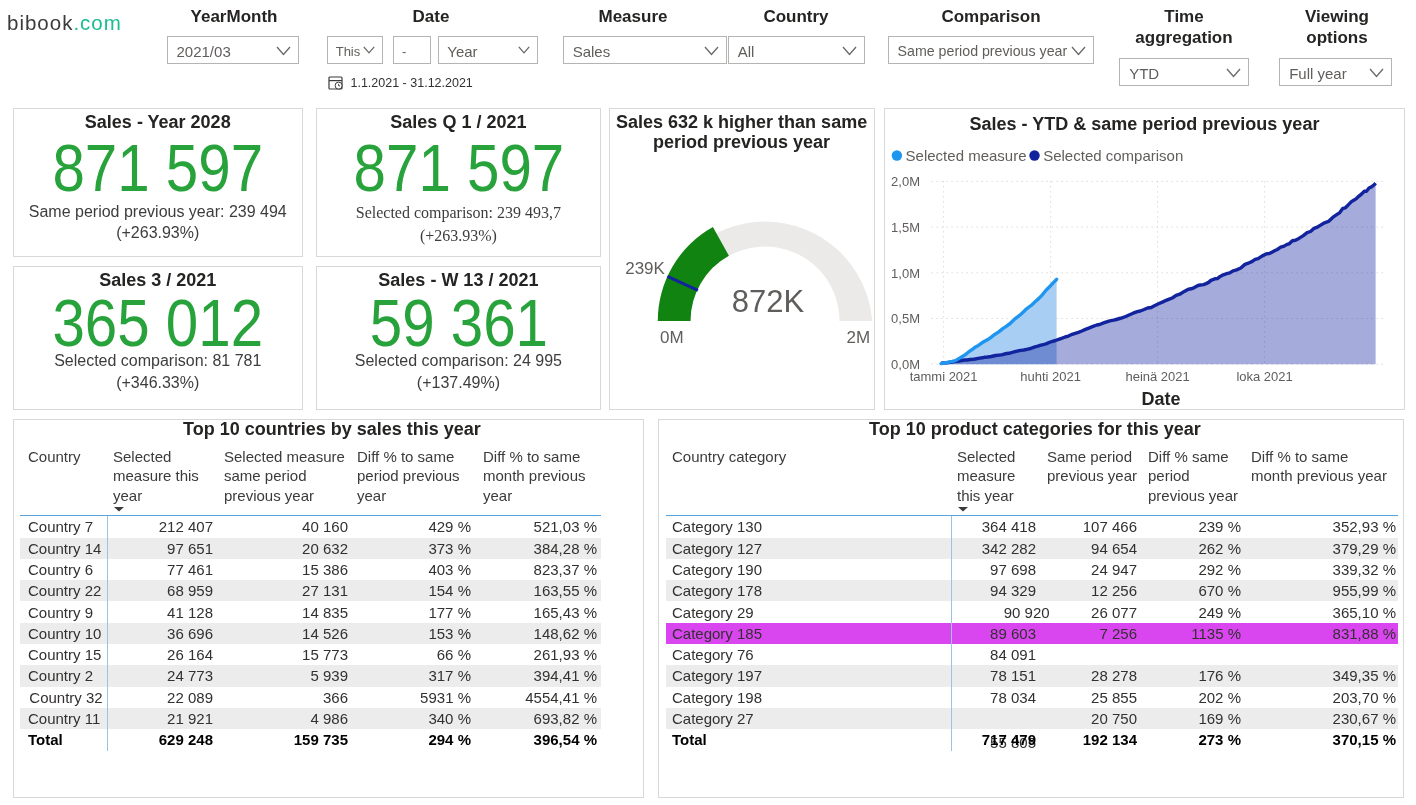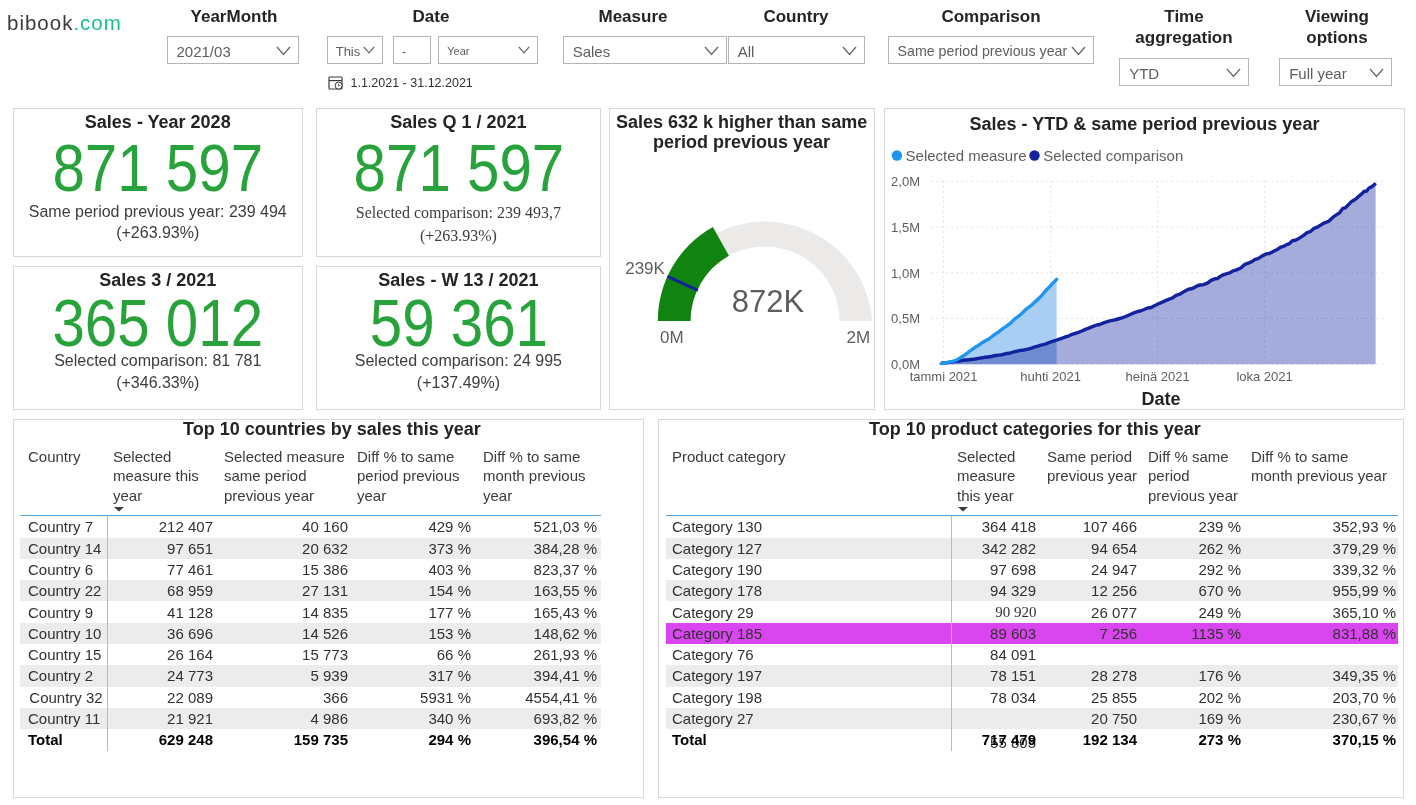--- a/index.html
+++ b/index.html
@@ -26,21 +26,21 @@
 <div class="ftitle" style="left:154px;top:6px;width:160px;">YearMonth</div>
 <div class="dd" style="left:166.5px;top:36px;width:132.5px;">2021/03<svg width="15" height="10" viewBox="0 0 15 10">
       <path d="M1 1 L7.5 8.5 L14 1" stroke="#6a6865" stroke-width="1.3" fill="none"></path>
     </svg></div>
 
 <div class="ftitle" style="left:351px;top:6px;width:160px;">Date</div>
 <div class="dd" style="left:326.7px;top:36px;width:56.5px;padding-left:8px;font-size:13px;">This<svg width="12" height="8" viewBox="0 0 15 10">
       <path d="M1 1 L7.5 8.5 L14 1" stroke="#6a6865" stroke-width="1.6" fill="none"></path>
     </svg></div>
 <div class="dd" style="left:393px;top:36px;width:38px;padding-left:8px;font-size:13px;">-</div>
-<div class="dd" style="left:438.3px;top:36px;width:99.4px;padding-left:8px;font-size:11px;">Year<svg width="12" height="8" viewBox="0 0 15 10">
+<div class="dd" style="left:438.3px;top:36px;width:99.4px;padding-left:8px;font-size:15px;">Year<svg width="12" height="8" viewBox="0 0 15 10">
       <path d="M1 1 L7.5 8.5 L14 1" stroke="#6a6865" stroke-width="1.6" fill="none"></path>
     </svg></div>
 <div class="abs" style="left:328px;top:74.5px;font-size:12.5px;color:#323130;line-height:16px;">
 <svg width="15" height="15" viewBox="0 0 15 15" style="vertical-align:-3px;">
       <rect x="1" y="2" width="13" height="12" rx="1" fill="none" stroke="#3b3b3b" stroke-width="1.2"></rect>
       <line x1="1" y1="5.6" x2="14" y2="5.6" stroke="#3b3b3b" stroke-width="1.2"></line>
       <circle cx="10.6" cy="10.6" r="3.5" fill="#fff" stroke="#3b3b3b" stroke-width="1"></circle>
       <path d="M10.6 8.8 L10.6 10.8 L12.2 10.8" stroke="#3b3b3b" stroke-width="0.9" fill="none"></path>
     </svg>
 <span style="margin-left:4px;">1.1.2021 - 31.12.2021</span></div>
@@ -229,21 +229,21 @@
 <div class="cell num" style="left:112.7px;width:80px;">629&nbsp;248</div>
 <div class="cell num" style="left:237.7px;width:90px;">159&nbsp;735</div>
 <div class="cell num" style="left:370.7px;width:80px;">294&nbsp;%</div>
 <div class="cell num" style="left:491.7px;width:85px;">396,54&nbsp;%</div>
 </div>
   <div class="abs" style="left:92.3px;top:96.3px;width:1px;height:234.8px;background:#9cc3e6;"></div>
 </div>
 
 <div class="panel" style="left:657.6px;top:419px;width:746.6px;height:379.3px;">
   <div class="tbl-title" style="left:4px;">Top 10 product categories for this year</div>
-  <div class="th" style="left:13.4px;width:200px;">Product category</div>
+  <div class="th" style="left:13.4px;width:200px;">Country category</div>
   <div class="th" style="left:298.4px;width:80px;">Selected measure this year</div>
   <div class="th" style="left:388.4px;width:130px;">Same period previous year</div>
   <div class="th" style="left:489.4px;width:96px;">Diff % same period previous year</div>
   <div class="th" style="left:592.4px;width:140px;">Diff % to same month previous year</div>
   <svg class="abs" style="left:299px;top:87px;" width="10" height="5">
       <path d="M0 0 L10 0 L5 4.5 Z" fill="#3b3b3b"></path>
     </svg>
   <div class="abs" style="left:7px;top:95.3px;width:732px;height:1px;background:#5aa2dc;"></div>
   <div class="row" style="left:7px;top:96.3px;width:732px;">
 <div class="cell" style="left:6.4px;width:220px;">Category&nbsp;130</div>
@@ -268,21 +268,21 @@
 </div>
 <div class="row" style="left:7px;top:160.2px;width:732px;background:#ececec;">
 <div class="cell" style="left:6.4px;width:220px;">Category&nbsp;178</div>
 <div class="cell num" style="left:290.4px;width:80px;">94&nbsp;329</div>
 <div class="cell num" style="left:391.4px;width:80px;">12&nbsp;256</div>
 <div class="cell num" style="left:495.4px;width:80px;">670&nbsp;%</div>
 <div class="cell num" style="left:645.4px;width:85px;">955,99&nbsp;%</div>
 </div>
 <div class="row" style="left:7px;top:181.5px;width:732px;">
 <div class="cell" style="left:6.4px;width:220px;">Category&nbsp;29</div>
-<div class="cell num" style="left:291px;width:80px;font-family:Liberation Serif, serif;">90&nbsp;920</div>
+<div class="cell num" style="left:304px;width:80px;">90&nbsp;920</div>
 <div class="cell num" style="left:391.4px;width:80px;">26&nbsp;077</div>
 <div class="cell num" style="left:495.4px;width:80px;">249&nbsp;%</div>
 <div class="cell num" style="left:645.4px;width:85px;">365,10&nbsp;%</div>
 </div>
 <div class="row" style="left:7px;top:202.8px;width:732px;background:#d946ef;">
 <div class="cell" style="left:6.4px;width:220px;">Category&nbsp;185</div>
 <div class="cell num" style="left:290.4px;width:80px;">89&nbsp;603</div>
 <div class="cell num" style="left:391.4px;width:80px;">7&nbsp;256</div>
 <div class="cell num" style="left:495.4px;width:80px;">1135&nbsp;%</div>
 <div class="cell num" style="left:645.4px;width:85px;">831,88&nbsp;%</div>

